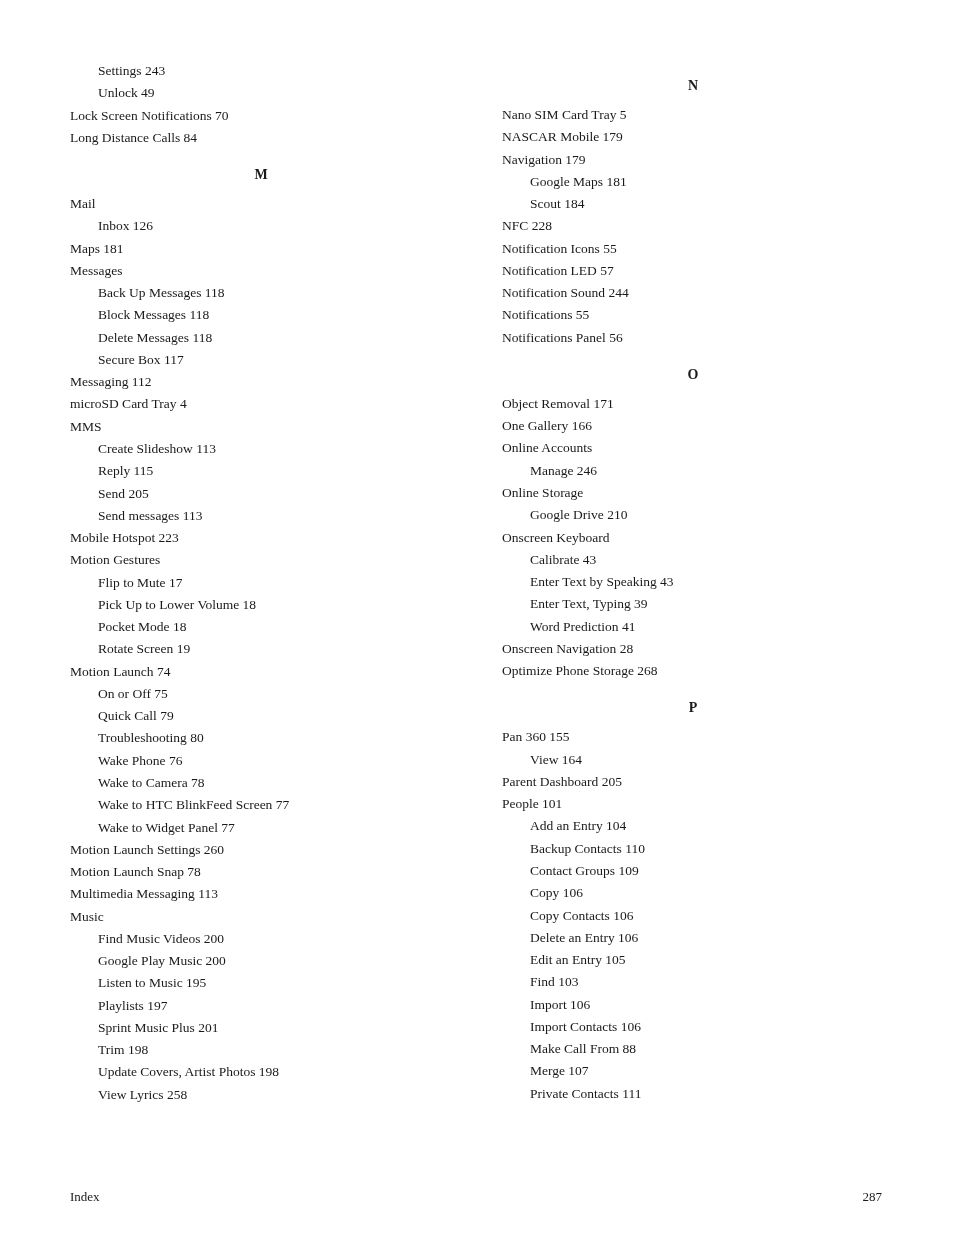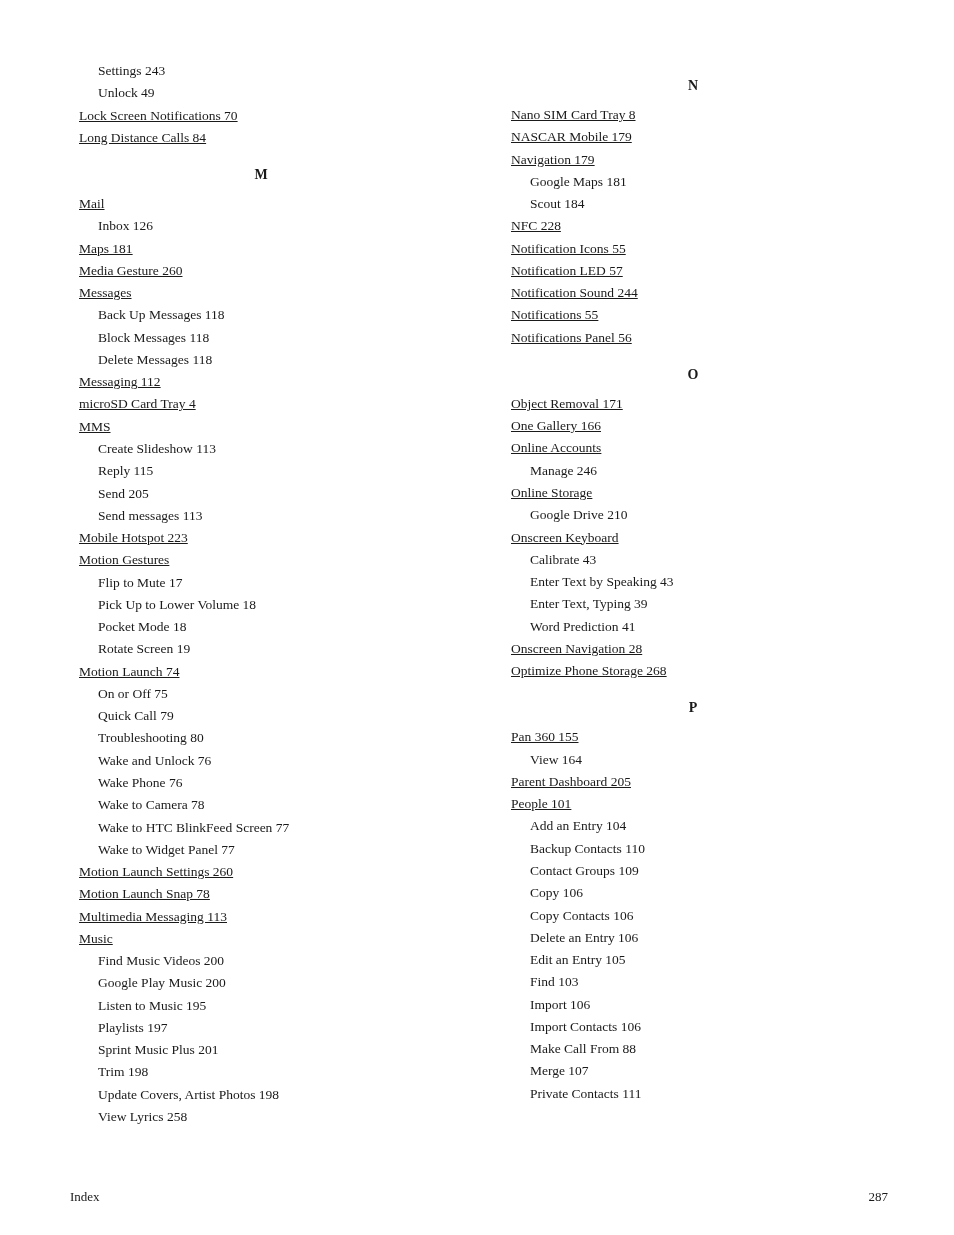--- a/index.html
+++ b/index.html
@@ -35,95 +35,93 @@
       font-weight: bold;
       font-size: 14px;
       margin-top: 18px;
       margin-bottom: 10px;
     }
     .entry {
       line-height: 1.65;
       font-size: 13.5px;
     }
     .entry.level-0 {
-      margin-left: 9px;
-      text-decoration: underline;
+      margin-left: 0px;
     }
     .entry.level-1 {
       margin-left: 28px;
     }
     .footer {
       position: absolute;
       bottom: 30px;
       left: 70px;
-      right: 66px;
+      right: 72px;
       display: flex;
       justify-content: space-between;
       font-size: 13px;
       color: #1a1a1a;
     }
   </style>
 </head>
 <body>
 
 <div class="page">
   <div class="column-left">
 
   <div class="entry level-1">Settings  243</div>
       <div class="entry level-1">Unlock  49</div>
       <div class="entry level-0">Lock Screen Notifications  70</div>
       <div class="entry level-0">Long Distance Calls  84</div>
       <div class="section-header">M</div>
       <div class="entry level-0">Mail</div>
       <div class="entry level-1">Inbox  126</div>
       <div class="entry level-0">Maps  181</div>
-      <div class="entry level-0">Media Gesture  260</div>
       <div class="entry level-0">Messages</div>
       <div class="entry level-1">Back Up Messages  118</div>
       <div class="entry level-1">Block Messages  118</div>
       <div class="entry level-1">Delete Messages  118</div>
+      <div class="entry level-1">Secure Box  117</div>
       <div class="entry level-0">Messaging  112</div>
       <div class="entry level-0">microSD Card Tray  4</div>
       <div class="entry level-0">MMS</div>
       <div class="entry level-1">Create Slideshow  113</div>
       <div class="entry level-1">Reply  115</div>
       <div class="entry level-1">Send  205</div>
       <div class="entry level-1">Send messages  113</div>
       <div class="entry level-0">Mobile Hotspot  223</div>
       <div class="entry level-0">Motion Gestures</div>
       <div class="entry level-1">Flip to Mute  17</div>
       <div class="entry level-1">Pick Up to Lower Volume  18</div>
       <div class="entry level-1">Pocket Mode  18</div>
       <div class="entry level-1">Rotate Screen  19</div>
       <div class="entry level-0">Motion Launch  74</div>
       <div class="entry level-1">On or Off  75</div>
       <div class="entry level-1">Quick Call  79</div>
       <div class="entry level-1">Troubleshooting  80</div>
-      <div class="entry level-1">Wake and Unlock  76</div>
       <div class="entry level-1">Wake Phone  76</div>
       <div class="entry level-1">Wake to Camera  78</div>
       <div class="entry level-1">Wake to HTC BlinkFeed Screen  77</div>
       <div class="entry level-1">Wake to Widget Panel  77</div>
       <div class="entry level-0">Motion Launch Settings  260</div>
       <div class="entry level-0">Motion Launch Snap  78</div>
       <div class="entry level-0">Multimedia Messaging  113</div>
       <div class="entry level-0">Music</div>
       <div class="entry level-1">Find Music Videos  200</div>
       <div class="entry level-1">Google Play Music  200</div>
       <div class="entry level-1">Listen to Music  195</div>
       <div class="entry level-1">Playlists  197</div>
       <div class="entry level-1">Sprint Music Plus  201</div>
       <div class="entry level-1">Trim  198</div>
       <div class="entry level-1">Update Covers, Artist Photos  198</div>
       <div class="entry level-1">View Lyrics  258</div>
     </div>
   <div class="column-right">
 
   <div class="section-header">N</div>
-      <div class="entry level-0">Nano SIM Card Tray  8</div>
+      <div class="entry level-0">Nano SIM Card Tray  5</div>
       <div class="entry level-0">NASCAR Mobile  179</div>
       <div class="entry level-0">Navigation  179</div>
       <div class="entry level-1">Google Maps  181</div>
       <div class="entry level-1">Scout  184</div>
       <div class="entry level-0">NFC  228</div>
       <div class="entry level-0">Notification Icons  55</div>
       <div class="entry level-0">Notification LED  57</div>
       <div class="entry level-0">Notification Sound  244</div>
       <div class="entry level-0">Notifications  55</div>
       <div class="entry level-0">Notifications Panel  56</div>

